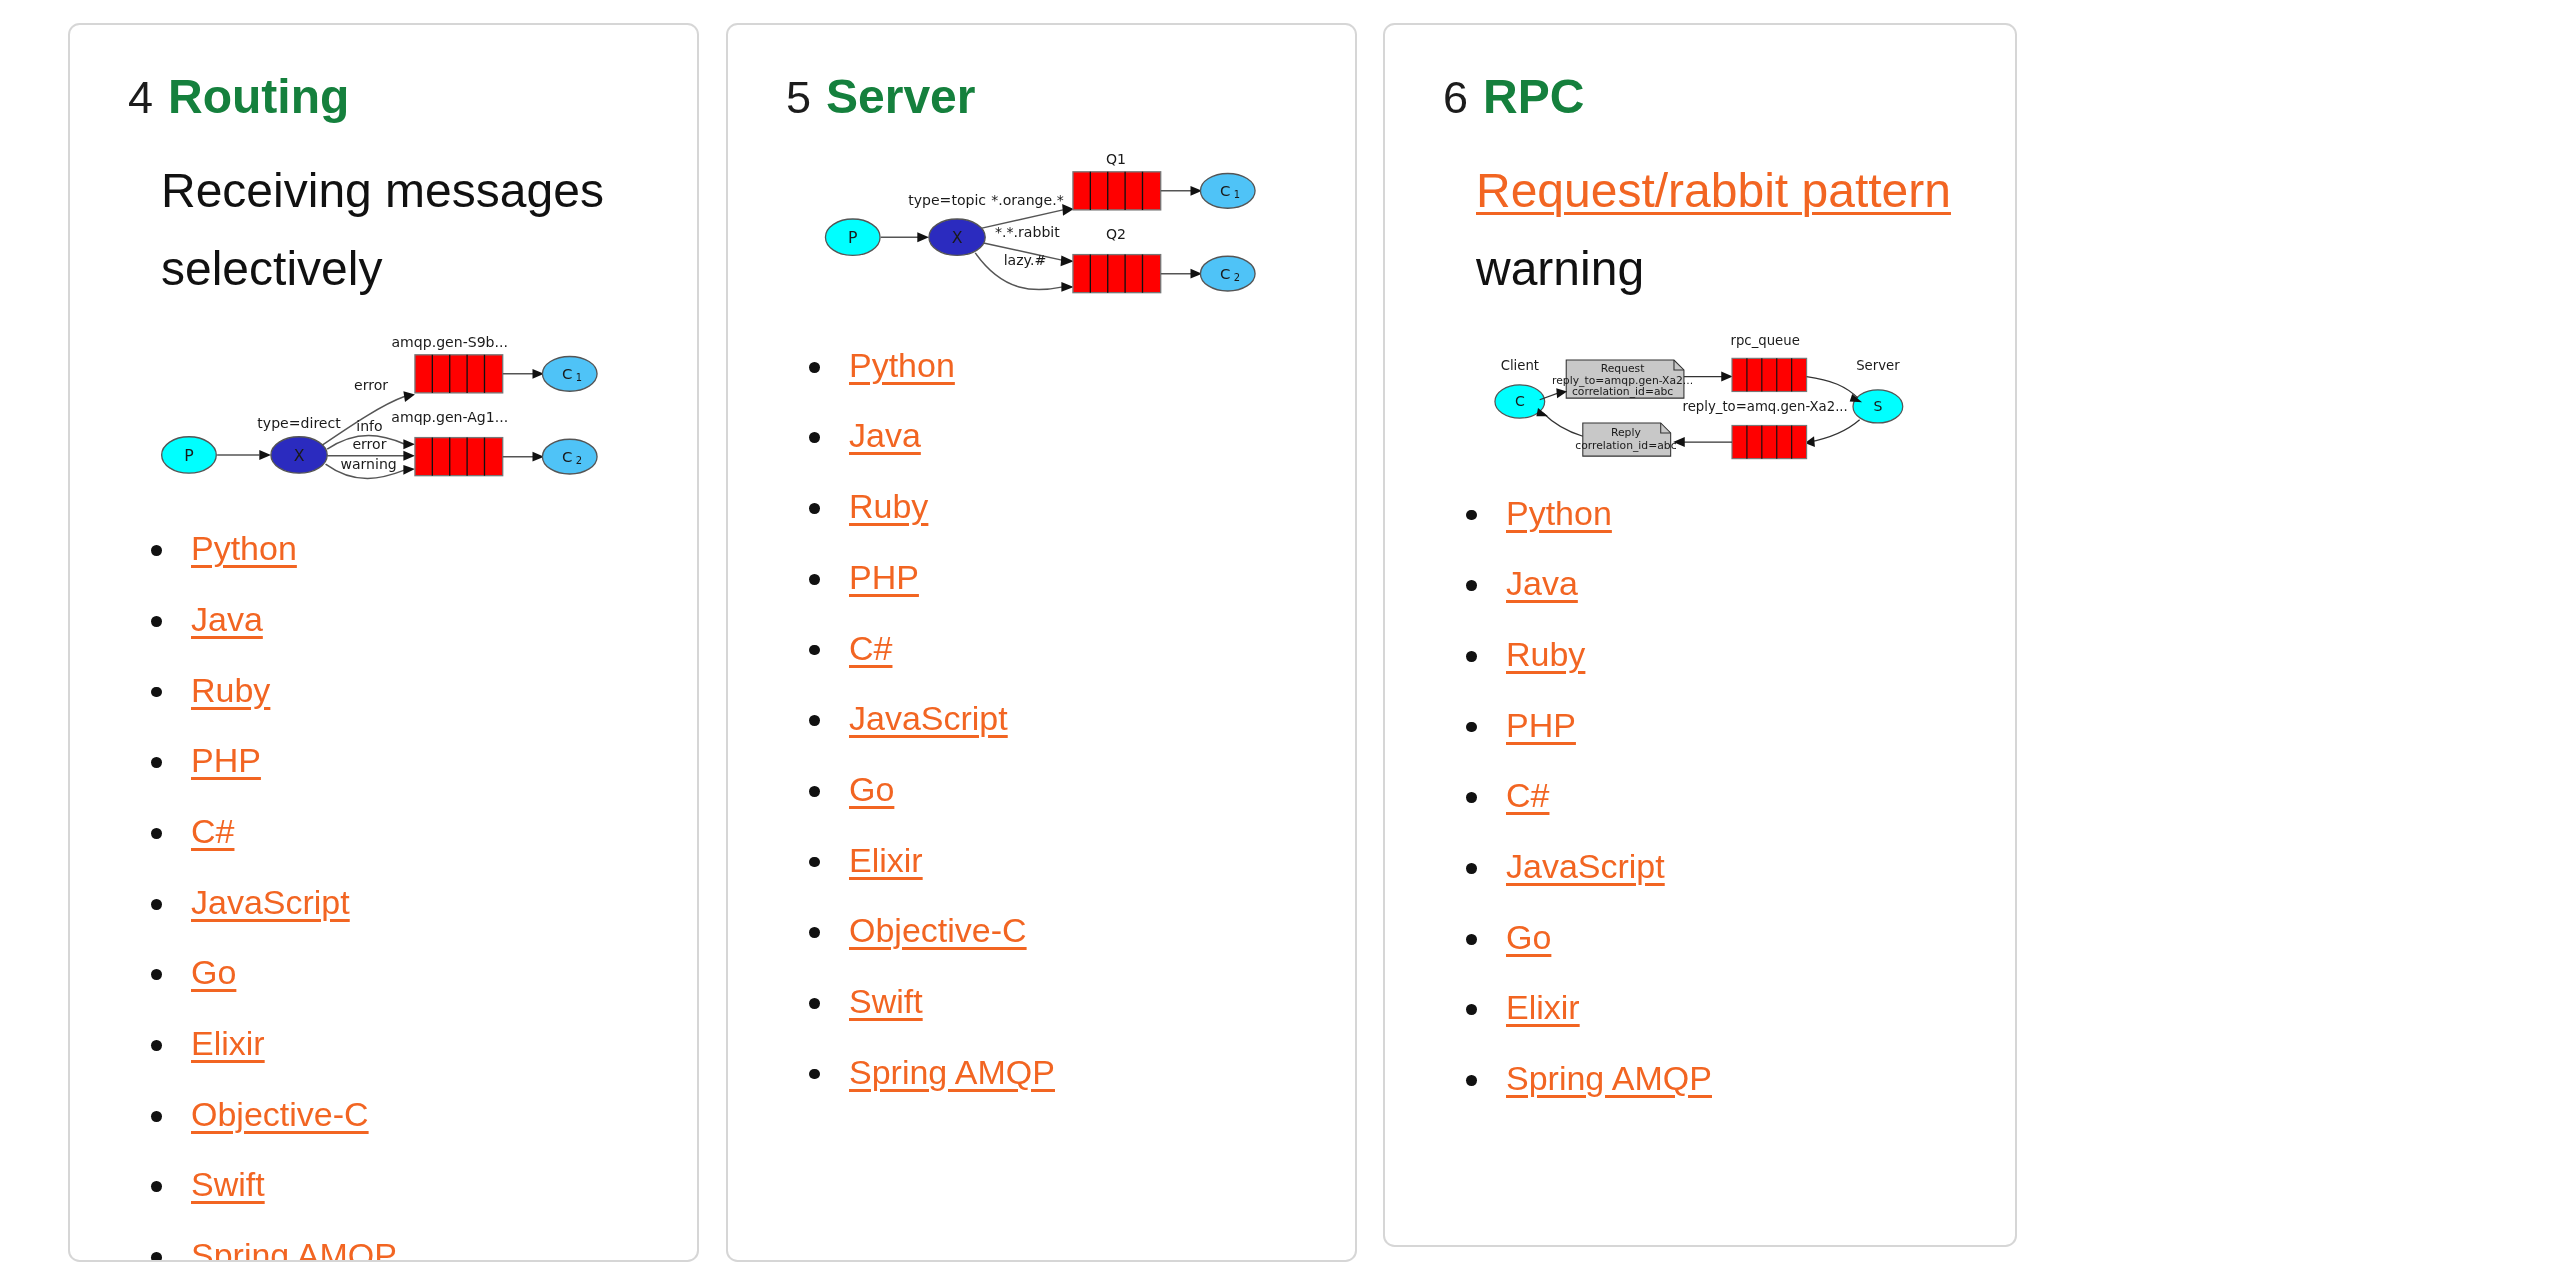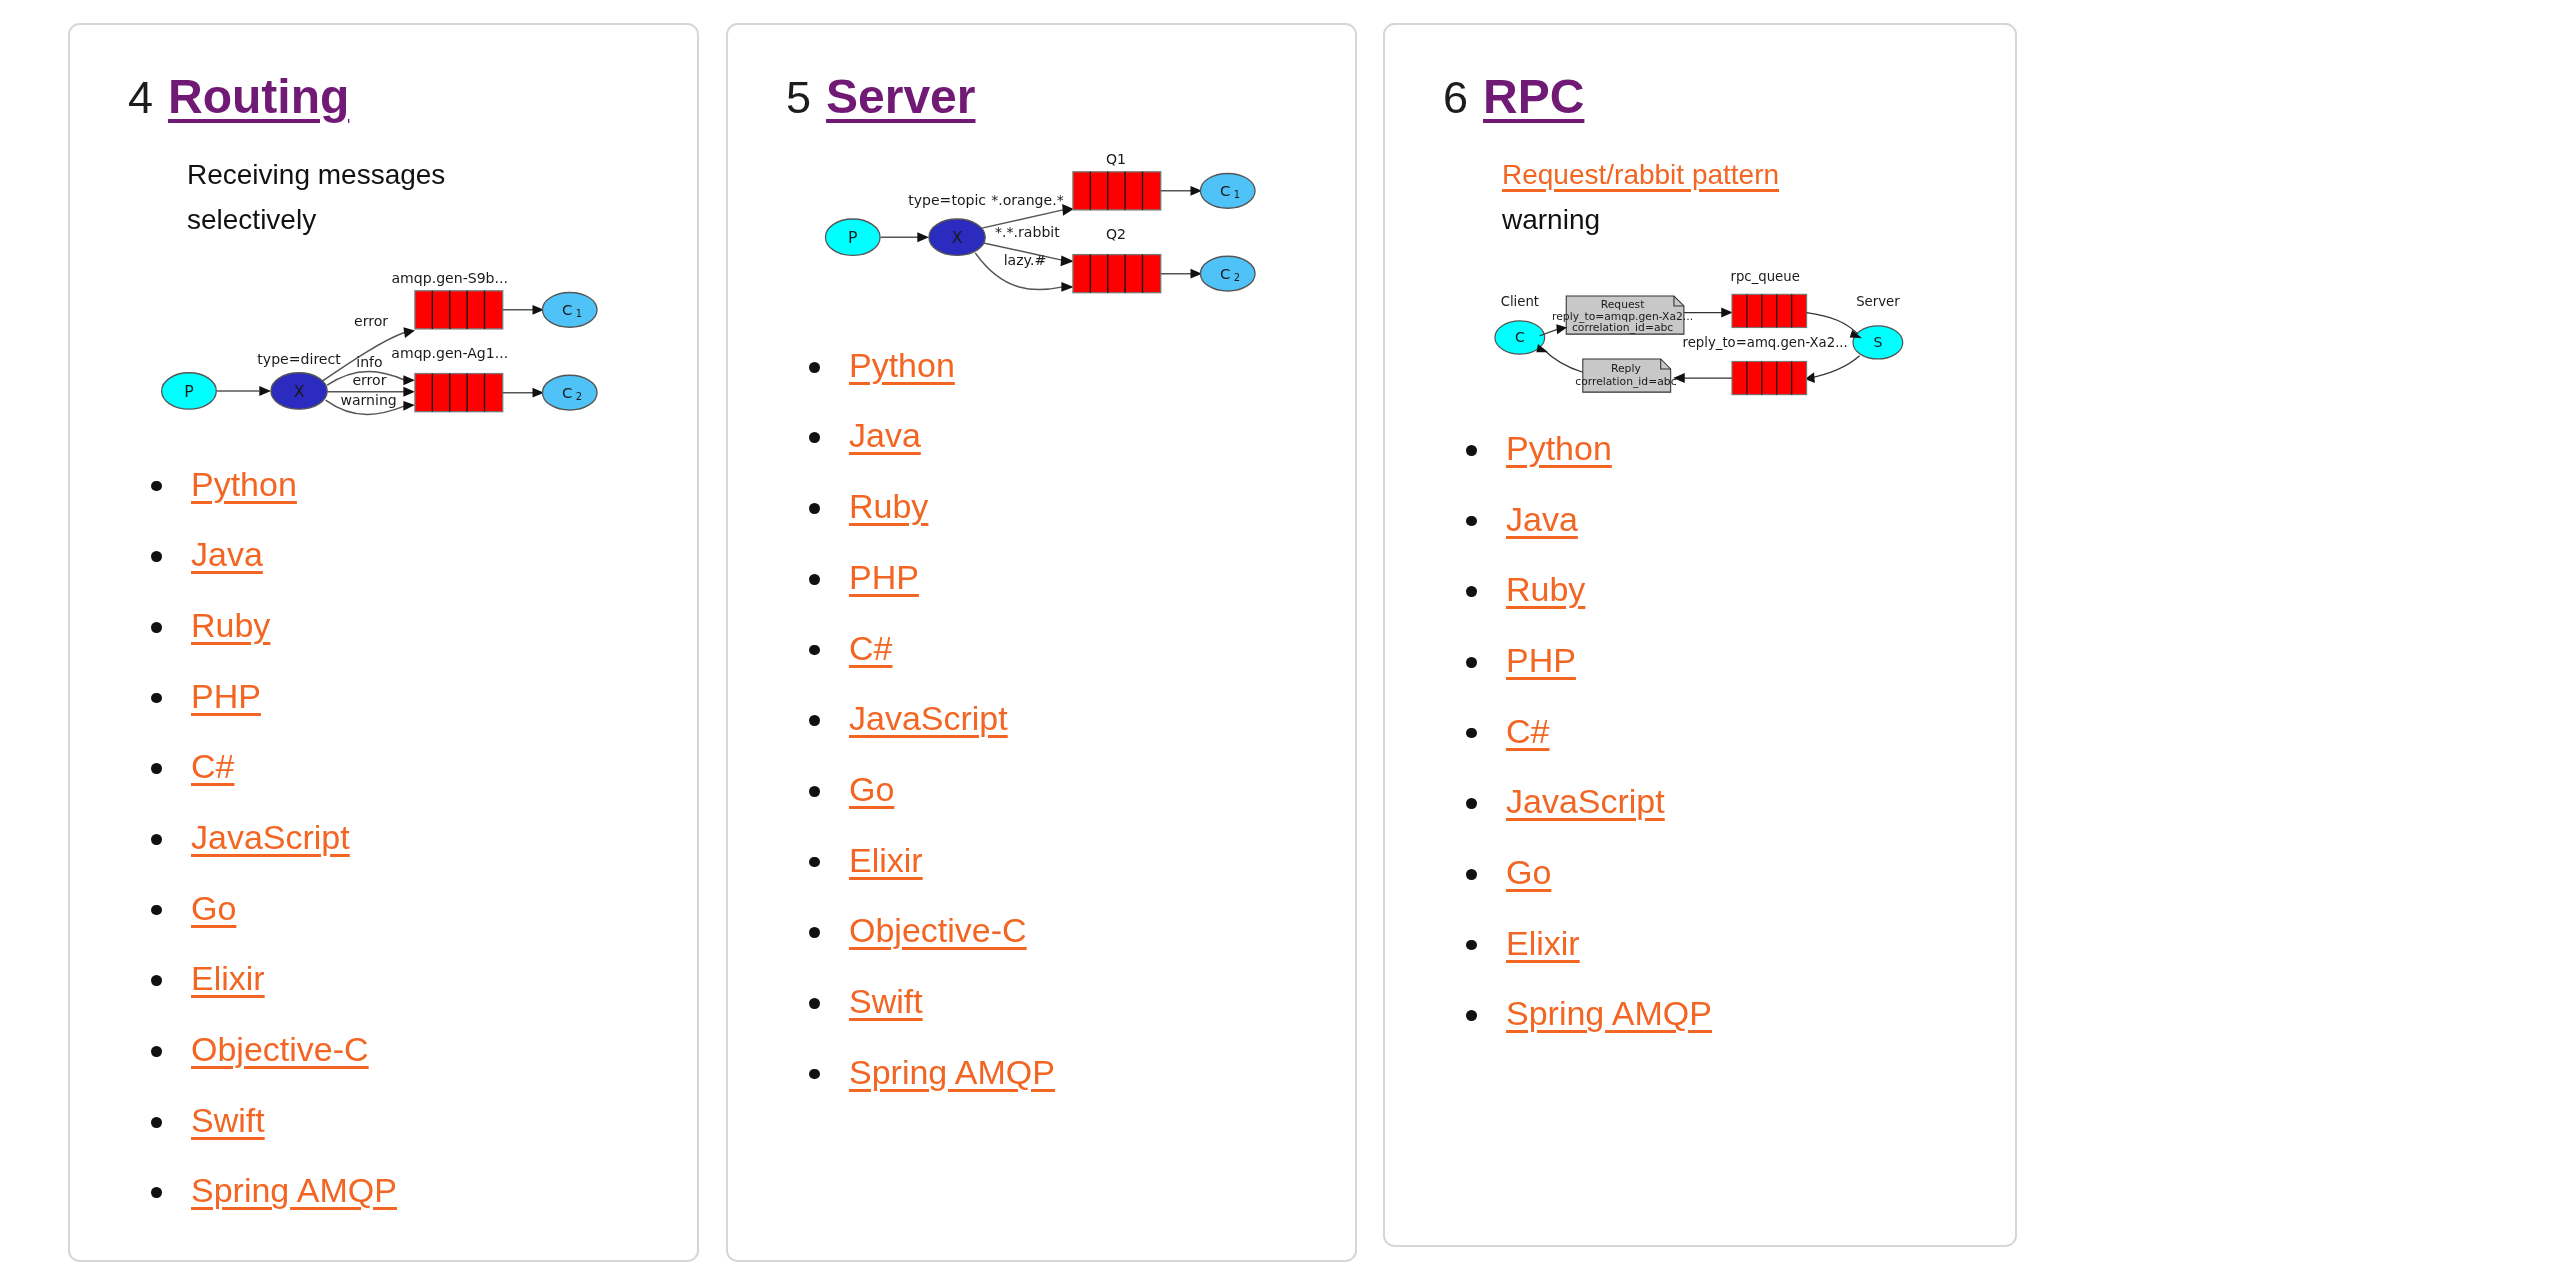--- a/index.html
+++ b/index.html
@@ -48,32 +48,31 @@
     font-size: 48px;
     line-height: 1.1;
     white-space: nowrap;
   }
   .heading-number {
     color: #1c1c1c;
     font-weight: 400;
     font-size: 45px;
   }
   .heading-link {
-    color: #701a75;
-    text-decoration: underline;
+    color: #15803d;
     text-decoration-thickness: 4.1px;
     text-underline-offset: 5.8px;
     font-weight: 700;
     cursor: pointer;
   }
 
   
   .card-desc {
-    margin: 28px 0 0 84px;
-    font-size: 28px;
+    margin: 28px 0 0 58px;
+    font-size: 48px;
     line-height: 1.62;
     color: #111111;
     max-width: 505px;
     font-weight: 400;
   }
   .card-desc .desc-link {
     color: #f26522;
     text-decoration: underline;
     text-decoration-thickness: 2.5px;
     text-underline-offset: 5px;

